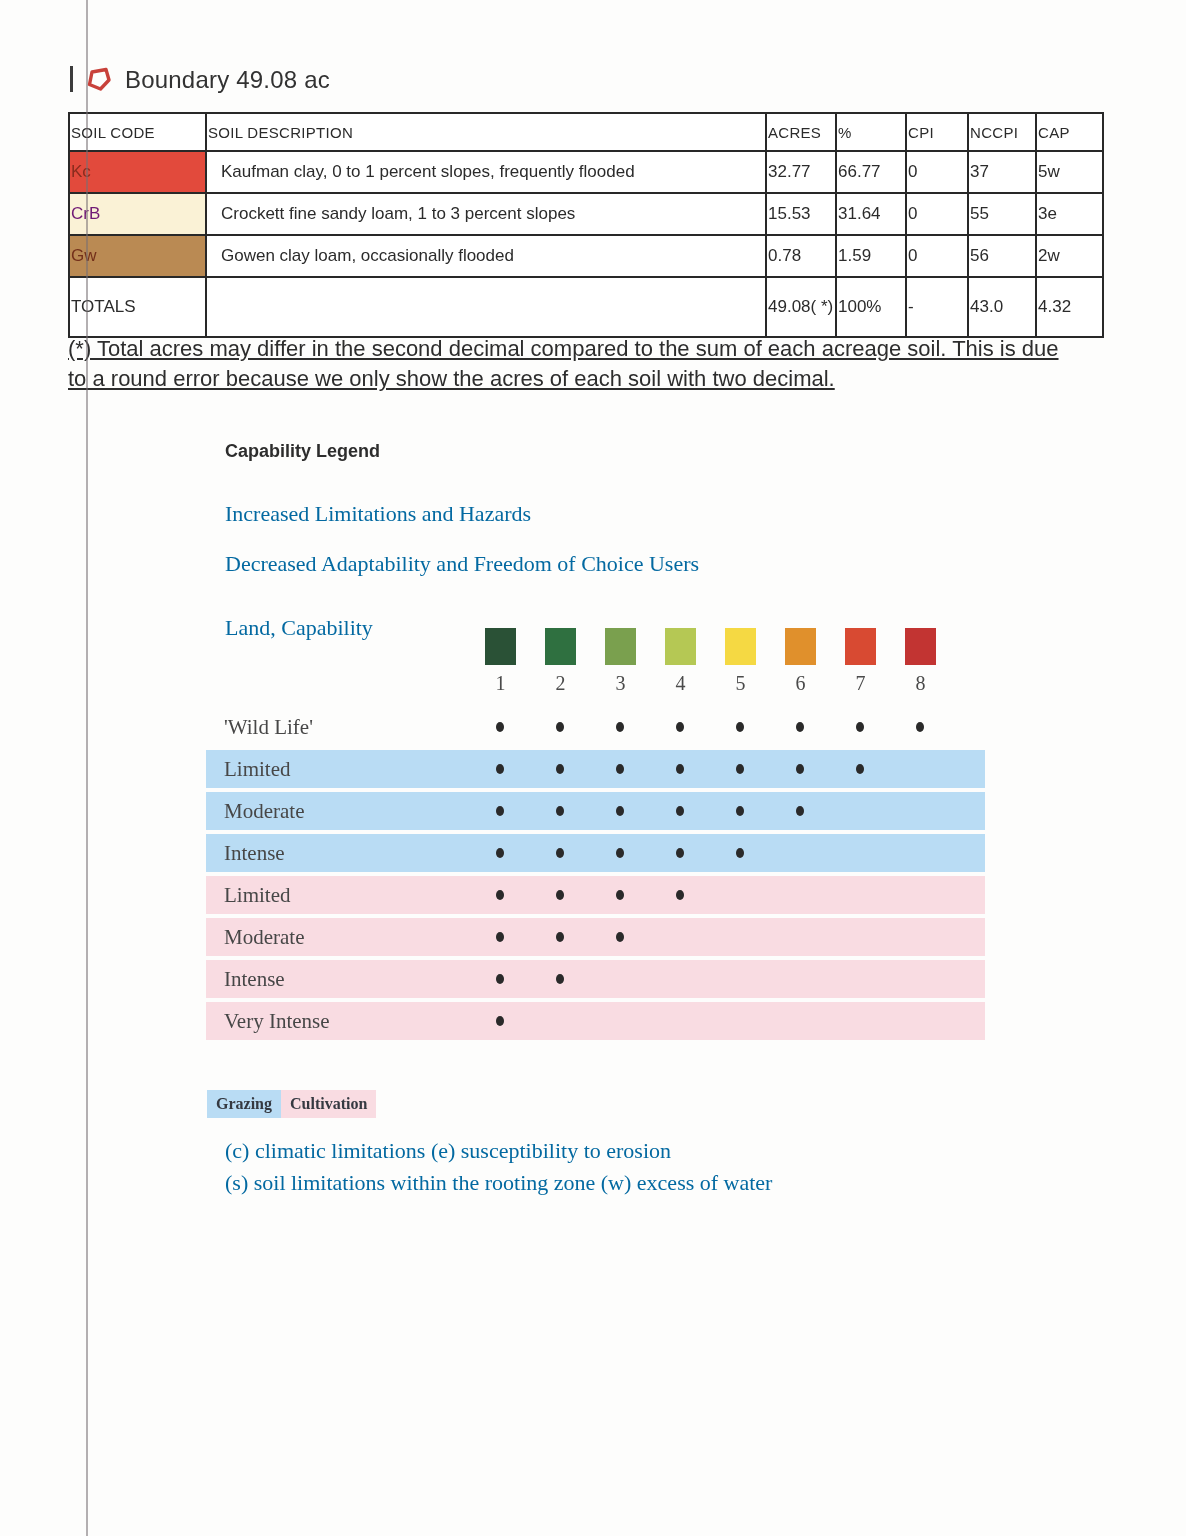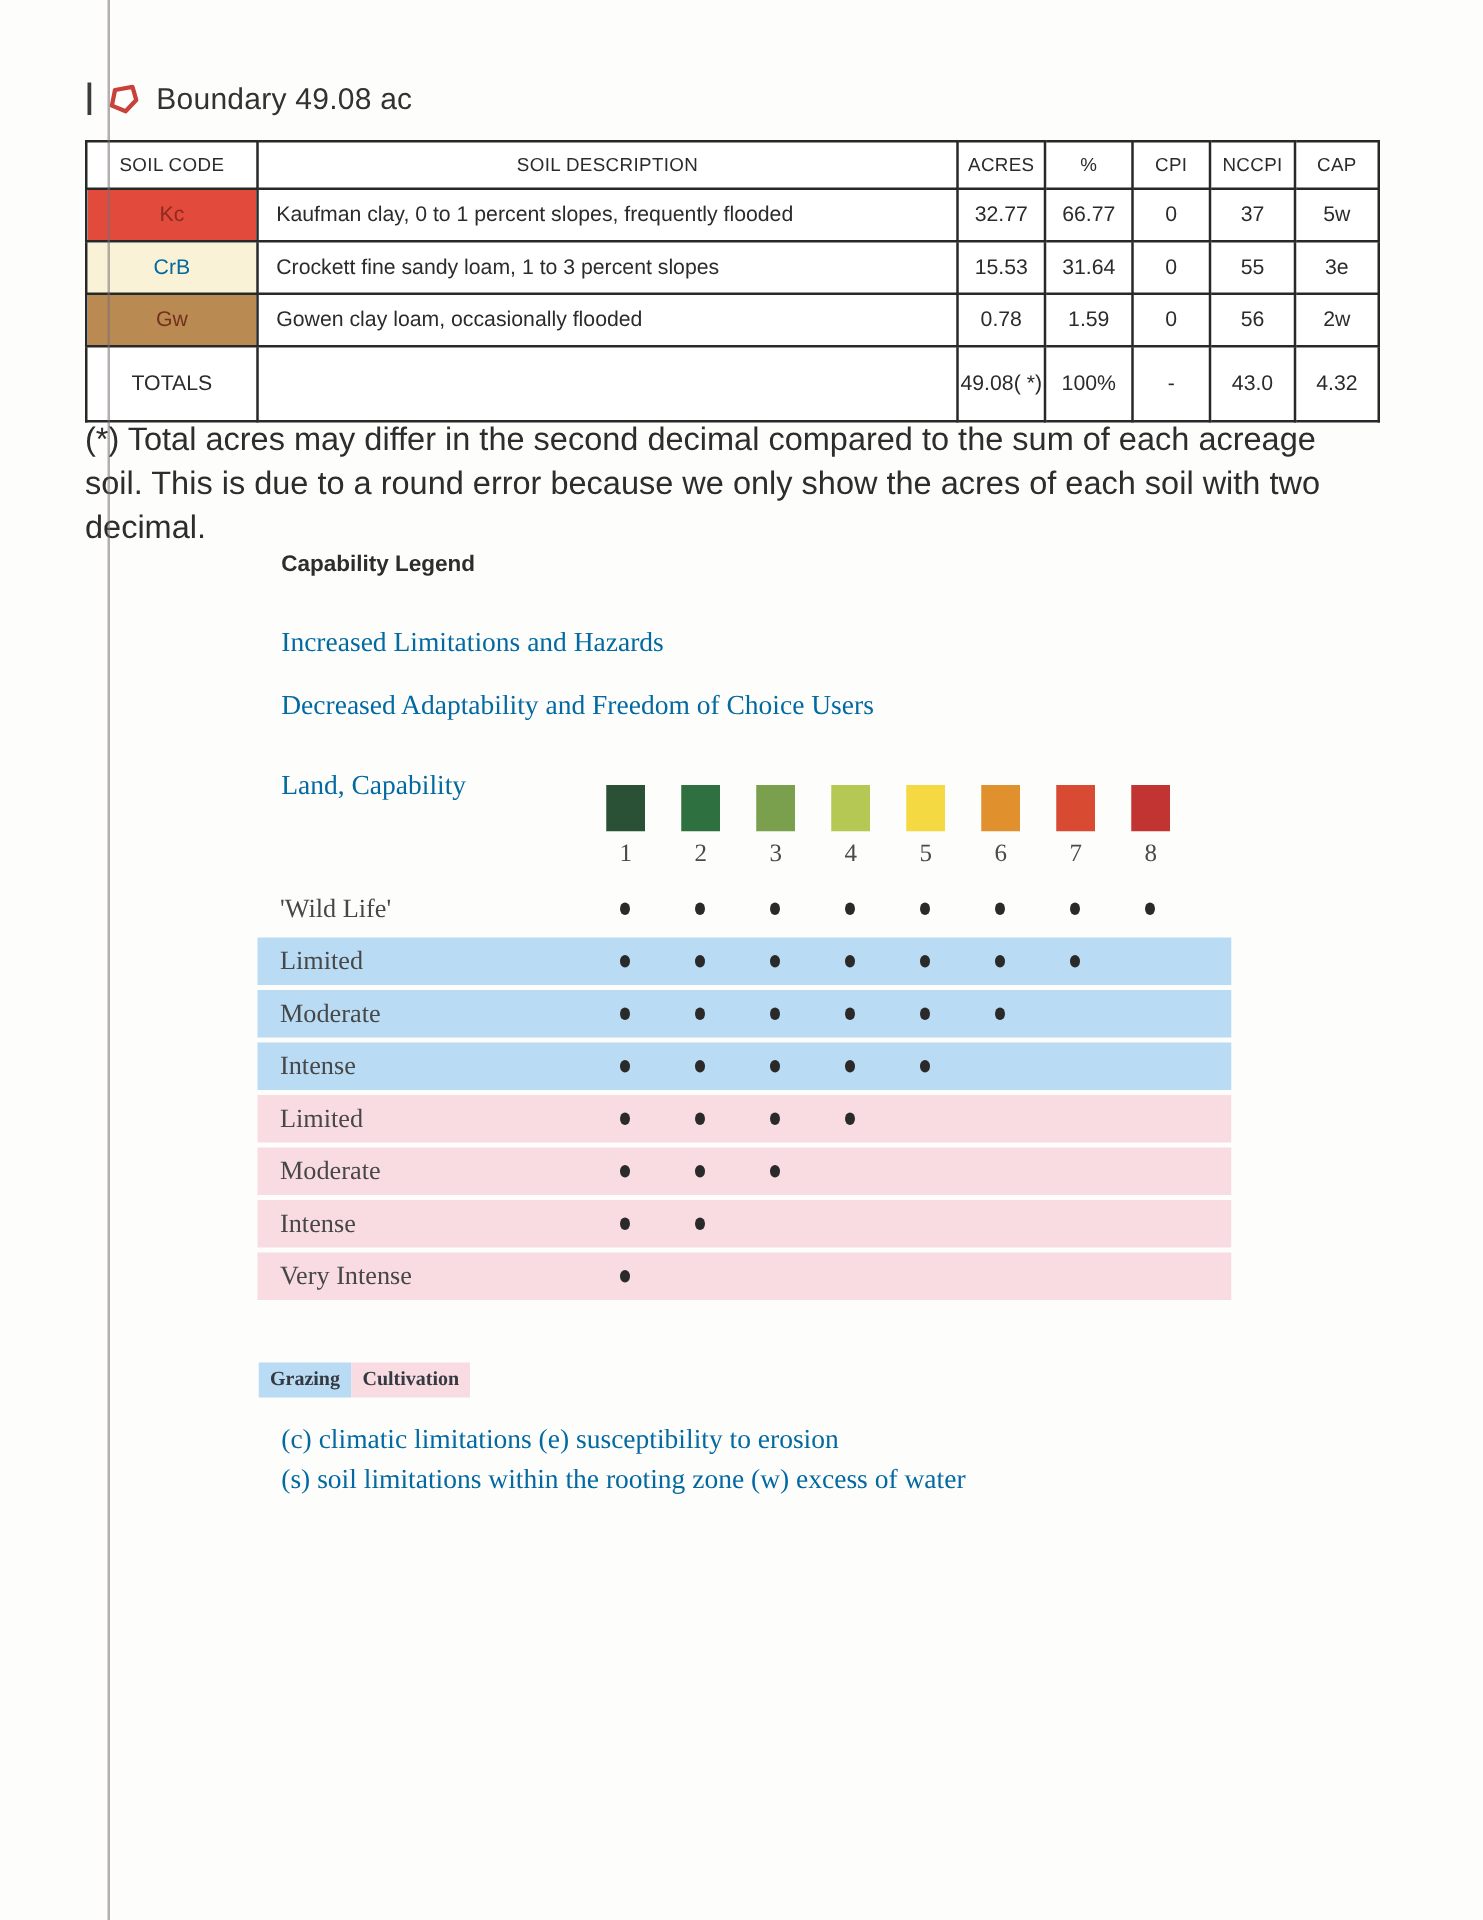--- a/index.html
+++ b/index.html
@@ -11,30 +11,30 @@
   .scan-line{position:absolute;left:86px;top:0;width:2px;height:1536px;
     background:rgba(118,112,114,0.55);z-index:60;pointer-events:none;}
   
   .hdr{position:absolute;left:70px;top:66px;display:flex;gap:10px;}
   .hdr-tick{width:3px;height:26px;background:#3c3c3c;}
   .hdr-icon{width:32px;height:30px;display:block;}
   .hdr-title{font-size:24px;color:#323232;letter-spacing:.2px;}
   
   table.soil{position:absolute;left:68px;top:112px;width:1034px;border-collapse:collapse;
     table-layout:fixed;background:#fff;}
-  table.soil th,table.soil td{border:2px solid #282828;text-align:center;
+  table.soil th,table.soil td{border:2px solid #282828;text-align:left;
     font-family:"Liberation Sans",sans-serif;color:#2b2b2b;overflow:hidden;}
   table.soil th{font-size:15px;font-weight:400;height:34px;letter-spacing:.3px;}
   table.soil td{font-size:17px;height:38px;}
   table.soil td.desc{text-align:left;padding-left:14px;}
   table.soil tr.totals td{height:56px;border-radius:12px;}
   td.acres-total{line-height:1.15;font-size:17px;}
   
-  .footnote{position:absolute;left:68px;top:334px;width:1005px;font-size:26px;
-    line-height:1.35;color:#2d2d2d;}
+  .footnote{position:absolute;left:68px;top:334px;width:1005px;font-size:22px;
+    line-height:1.35;color:#2d2d2d;text-decoration:underline;}
   
   .leg-title{position:absolute;left:225px;top:441px;font-size:18px;font-weight:700;color:#2d2d2d;}
   .serif{font-family:"Liberation Serif",serif;color:#0369a1;}
   .leg-line1{position:absolute;left:225px;top:501px;font-size:22px;}
   .leg-line2{position:absolute;left:225px;top:551px;font-size:22px;}
   .leg-scale-label{position:absolute;left:225px;top:615px;font-size:22px;}
   .scale-square{position:absolute;top:628px;width:31px;height:37px;}
   .scale-num{position:absolute;top:672px;width:31px;text-align:center;
     font-family:"Liberation Serif",serif;font-size:20px;color:#4a4a4a;}
   
@@ -93,21 +93,21 @@
       <tr>
         <td style="background: rgb(226, 74, 60); color: rgb(138, 44, 30);">Kc</td>
         <td class="desc">Kaufman clay, 0 to 1 percent slopes, frequently flooded</td>
         <td>32.77</td>
         <td>66.77</td>
         <td>0</td>
         <td>37</td>
         <td>5w</td>
       </tr>
       <tr>
-        <td style="background: rgb(250, 242, 214); color: #0369a1;">CrB</td>
+        <td style="background: rgb(250, 242, 214); color: #701a75;">CrB</td>
         <td class="desc">Crockett fine sandy loam, 1 to 3 percent slopes</td>
         <td>15.53</td>
         <td>31.64</td>
         <td>0</td>
         <td>55</td>
         <td>3e</td>
       </tr>
       <tr>
         <td style="background: rgb(186, 138, 83); color: rgb(115, 48, 26);">Gw</td>
         <td class="desc">Gowen clay loam, occasionally flooded</td>

